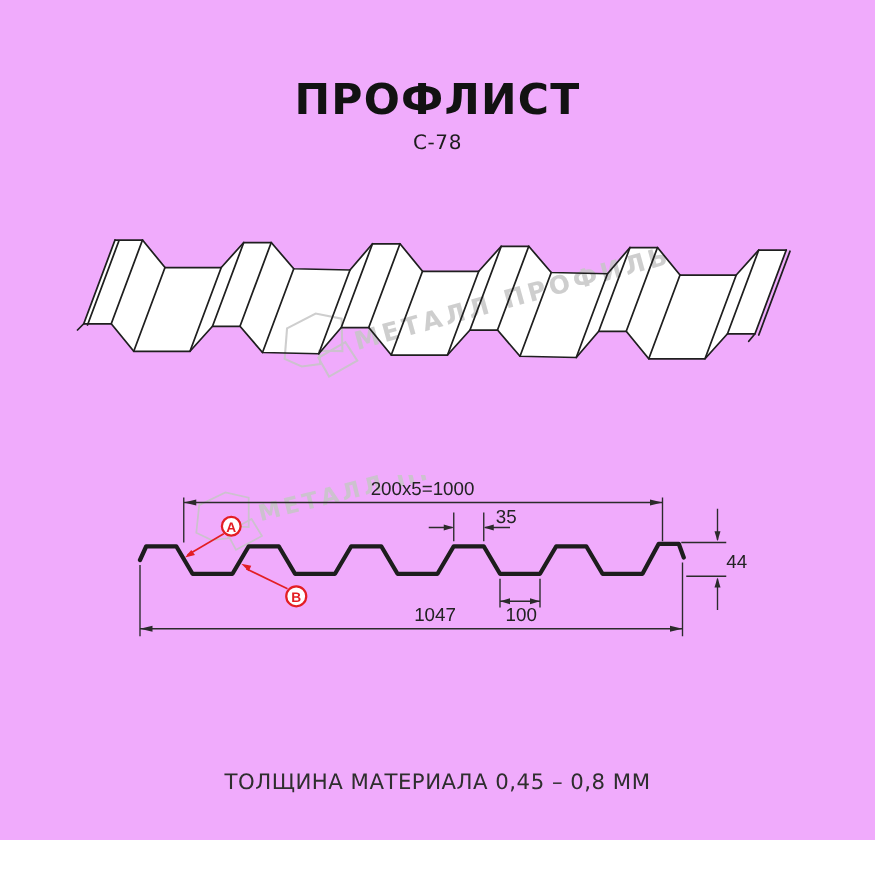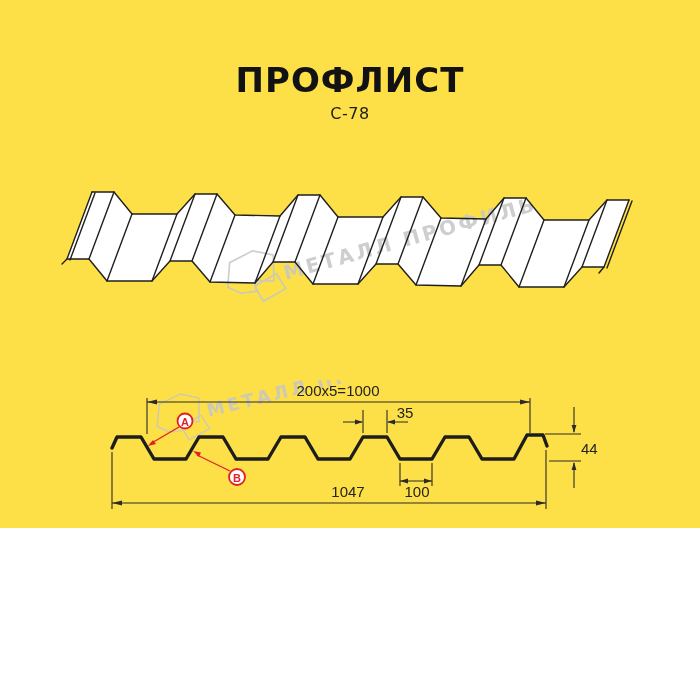--- a/index.html
+++ b/index.html
@@ -1,17 +1,17 @@
 <!DOCTYPE html>
 <html><head>
 <meta charset="utf-8">
 <style>
   html,body{margin:0;padding:0;background:#fff;}
   .stage{
-    position:relative;width:700px;height:528px;background:#fde047;overflow:hidden;
+    position:relative;width:700px;height:672px;background:#f0abfc;overflow:hidden;
     font-family:"DejaVu Sans","Liberation Sans",sans-serif;
   }
   .page-title{
     position:absolute;top:60px;left:0;right:0;text-align:center;
     font-size:34px;font-weight:700;letter-spacing:1px;color:#121212;
   }
   .product-code{
     position:absolute;top:104px;left:0;right:0;text-align:center;
     font-size:16px;font-weight:400;letter-spacing:0.5px;color:#1c1c1c;
   }
@@ -123,14 +123,15 @@
     </g>
 
     <g>
       <line x1="230" y1="471" x2="197" y2="455" stroke="#e31e24" stroke-width="1.3"></line>
       <polygon fill="#e31e24" points="193,451 201,452.5 199,457"></polygon>
       <circle cx="237" cy="477" r="8" fill="#ffffff" stroke="#e31e24" stroke-width="1.8"></circle>
       <text class="badge-letter" x="237" y="481.5" text-anchor="middle">В</text>
     </g>
   </svg>
 
+  <div class="thickness-note">ТОЛЩИНА МАТЕРИАЛА 0,45 – 0,8 ММ</div>
 
 </div>
 
 </body></html>

